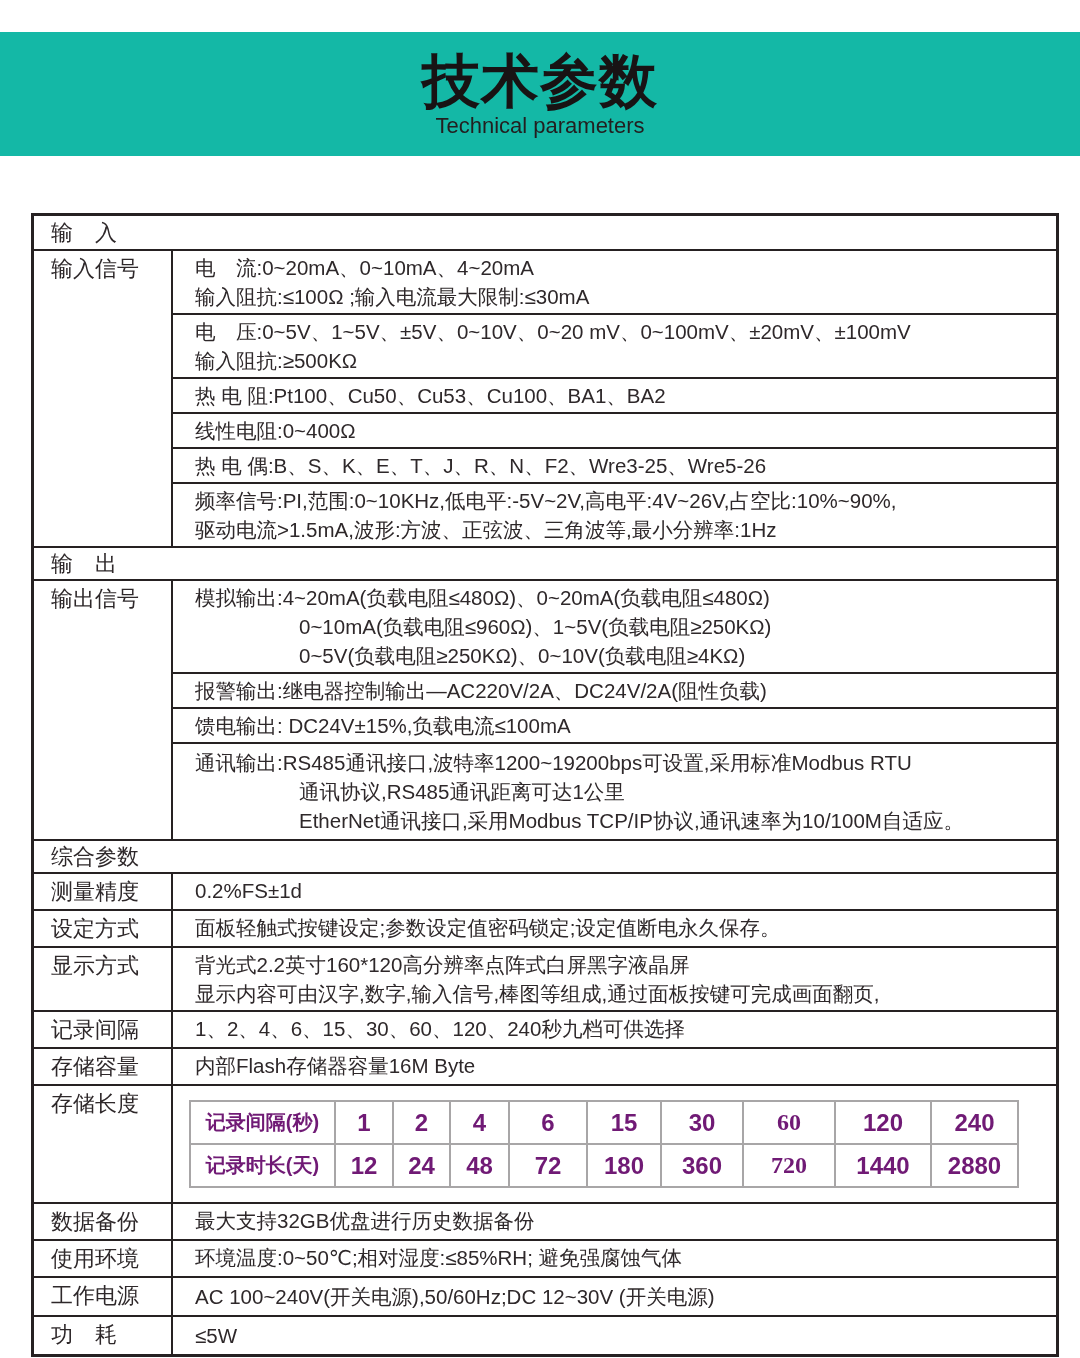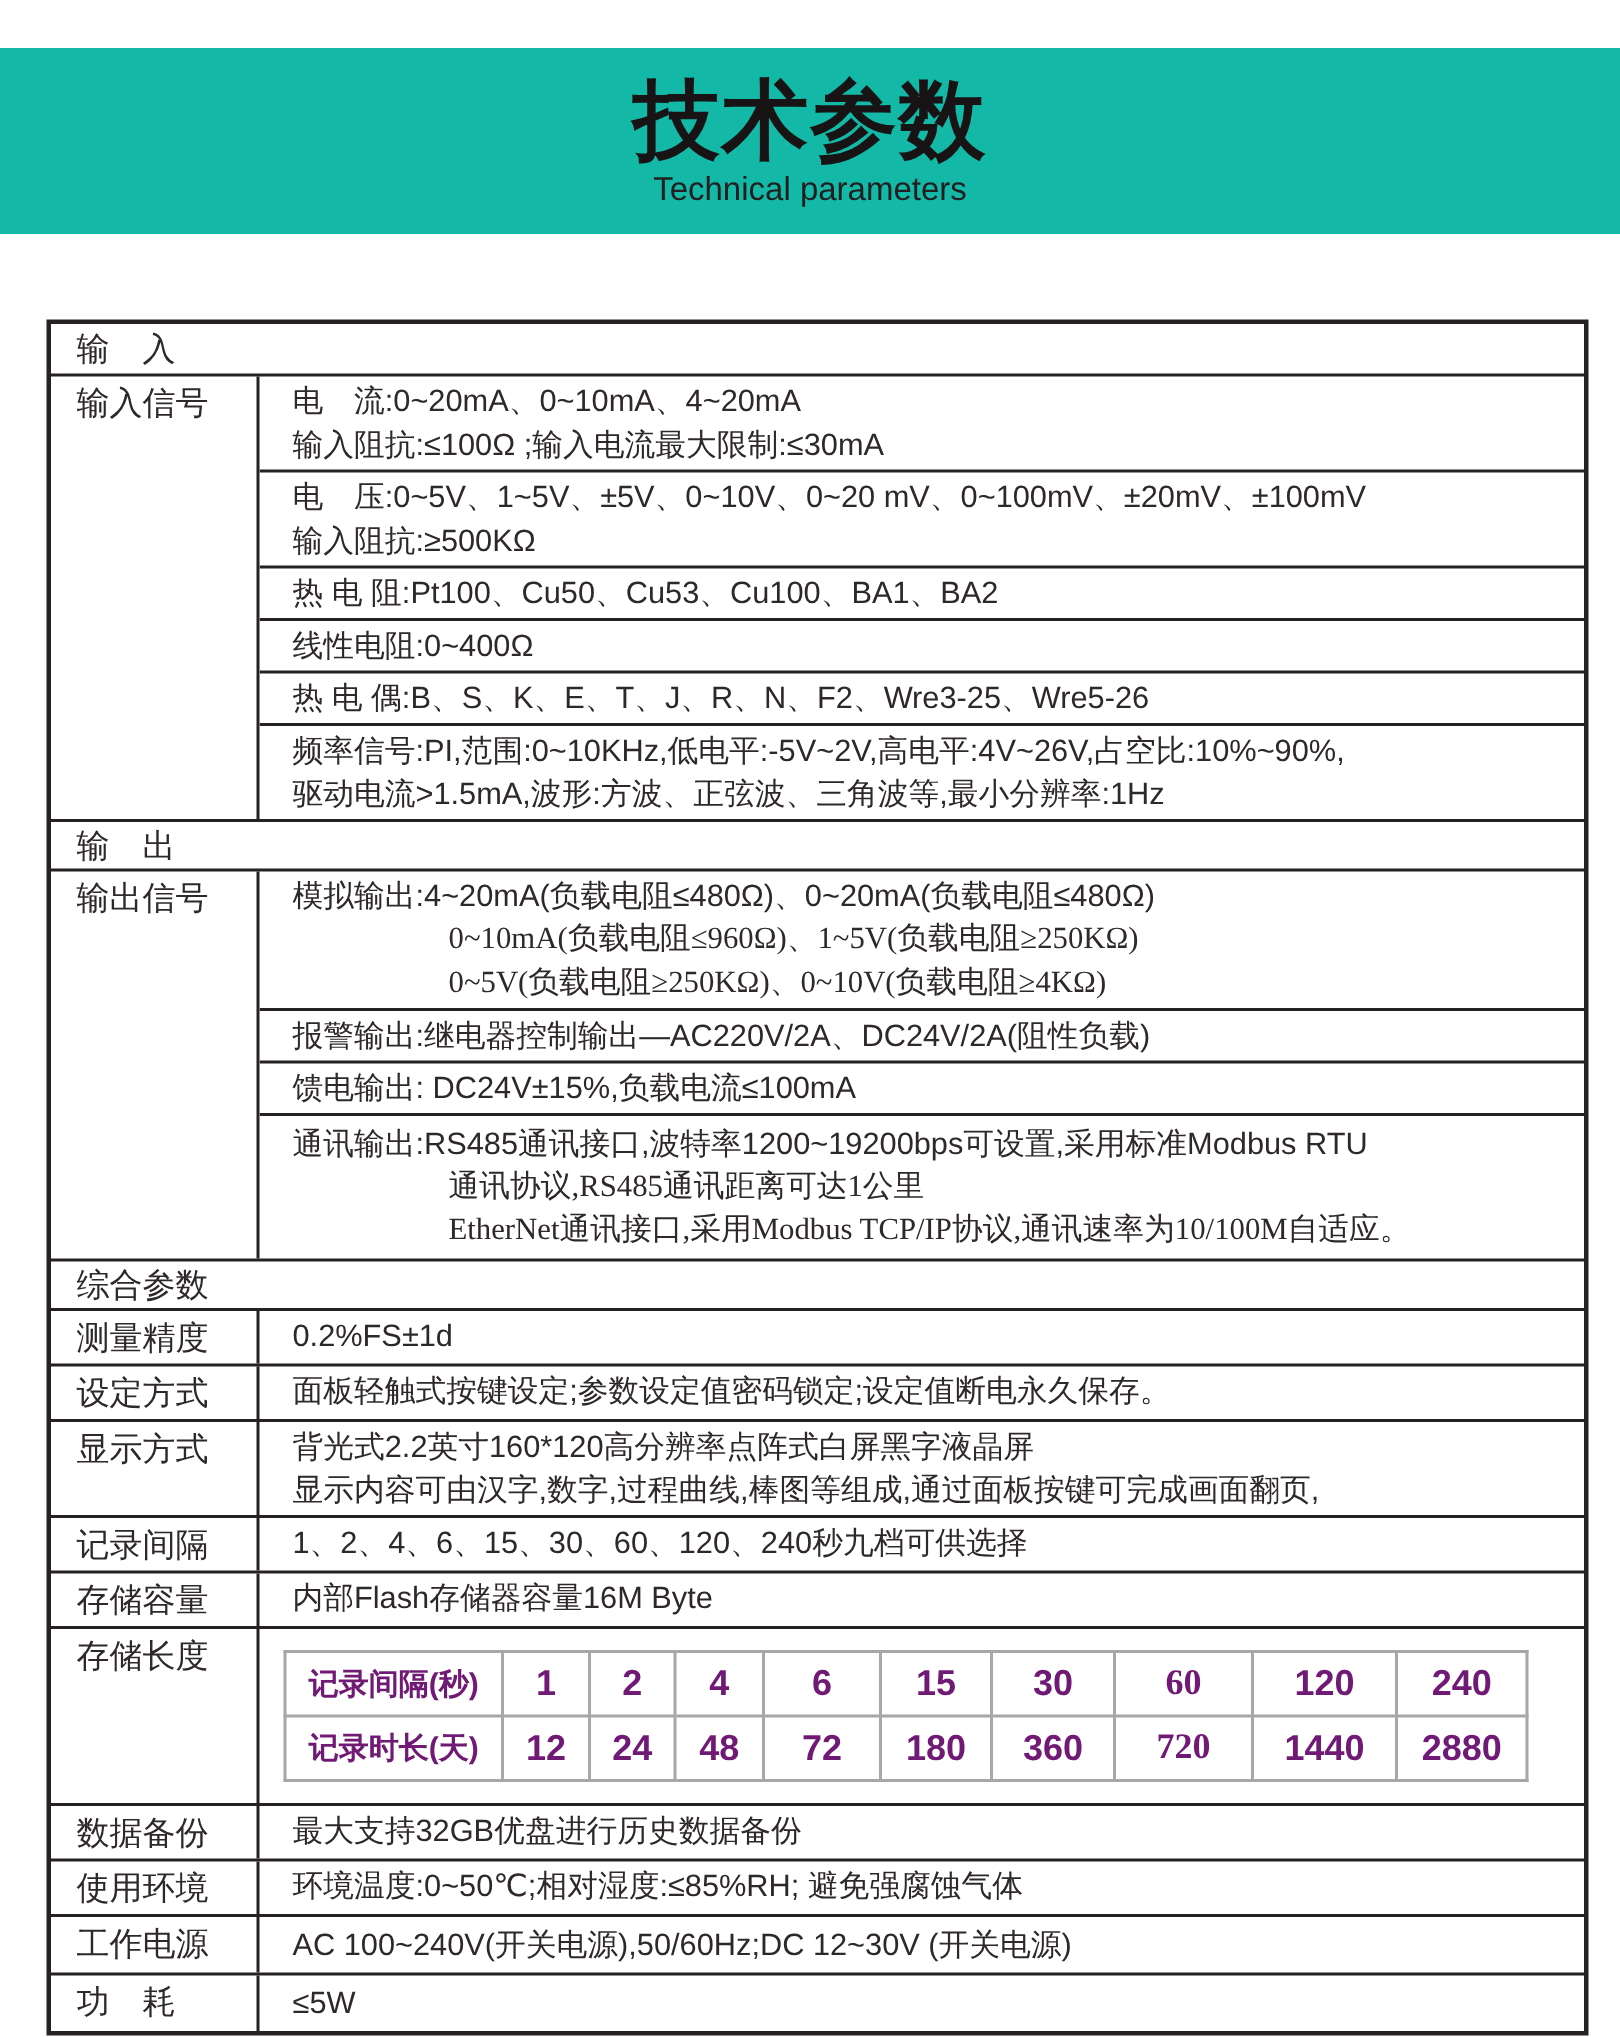--- a/index.html
+++ b/index.html
@@ -43,21 +43,21 @@
   .cell-label {
     flex: 0 0 139px; width: 139px;
     border-right: 2px solid #262122;
     padding: 3px 0 3px 17px;
     font-size: 22px; line-height: 29px;
   }
   .cell-content { flex: 1; min-width: 0; overflow: hidden; }
   .subrow { padding: 2px 0 2px 22px; }
   .subrow + .subrow { border-top: 2px solid #262122; }
   .line { font-size: 20.5px; line-height: 29px; white-space: nowrap; }
-  .line.hang { padding-left: 104px; font-family: Liberation Serif, serif; }
+  .line.hang { padding-left: 104px; }
   .subrow.tall { padding-top: 4px; padding-bottom: 4px; }
   
   .nested {
     border-collapse: collapse;
     margin: 14px 0 14px 16px;
     font-weight: bold;
   }
   .nested td {
     border: 2px solid #a8a6a7;
     text-align: center; vertical-align: middle;
@@ -164,21 +164,21 @@
         <div class="line">面板轻触式按键设定;参数设定值密码锁定;设定值断电永久保存。</div>
       </div>
     </div>
   </div>
 
   <div class="row">
     <div class="cell-label">显示方式</div>
     <div class="cell-content">
       <div class="subrow">
         <div class="line">背光式2.2英寸160*120高分辨率点阵式白屏黑字液晶屏</div>
-        <div class="line">显示内容可由汉字,数字,过程曲线,棒图等组成,通过面板按键可完成画面翻页,</div>
+        <div class="line">显示内容可由汉字,数字,输入信号,棒图等组成,通过面板按键可完成画面翻页,</div>
       </div>
     </div>
   </div>
 
   <div class="row">
     <div class="cell-label">记录间隔</div>
     <div class="cell-content">
       <div class="subrow">
         <div class="line">1、2、4、6、15、30、60、120、240秒九档可供选择</div>
       </div>

